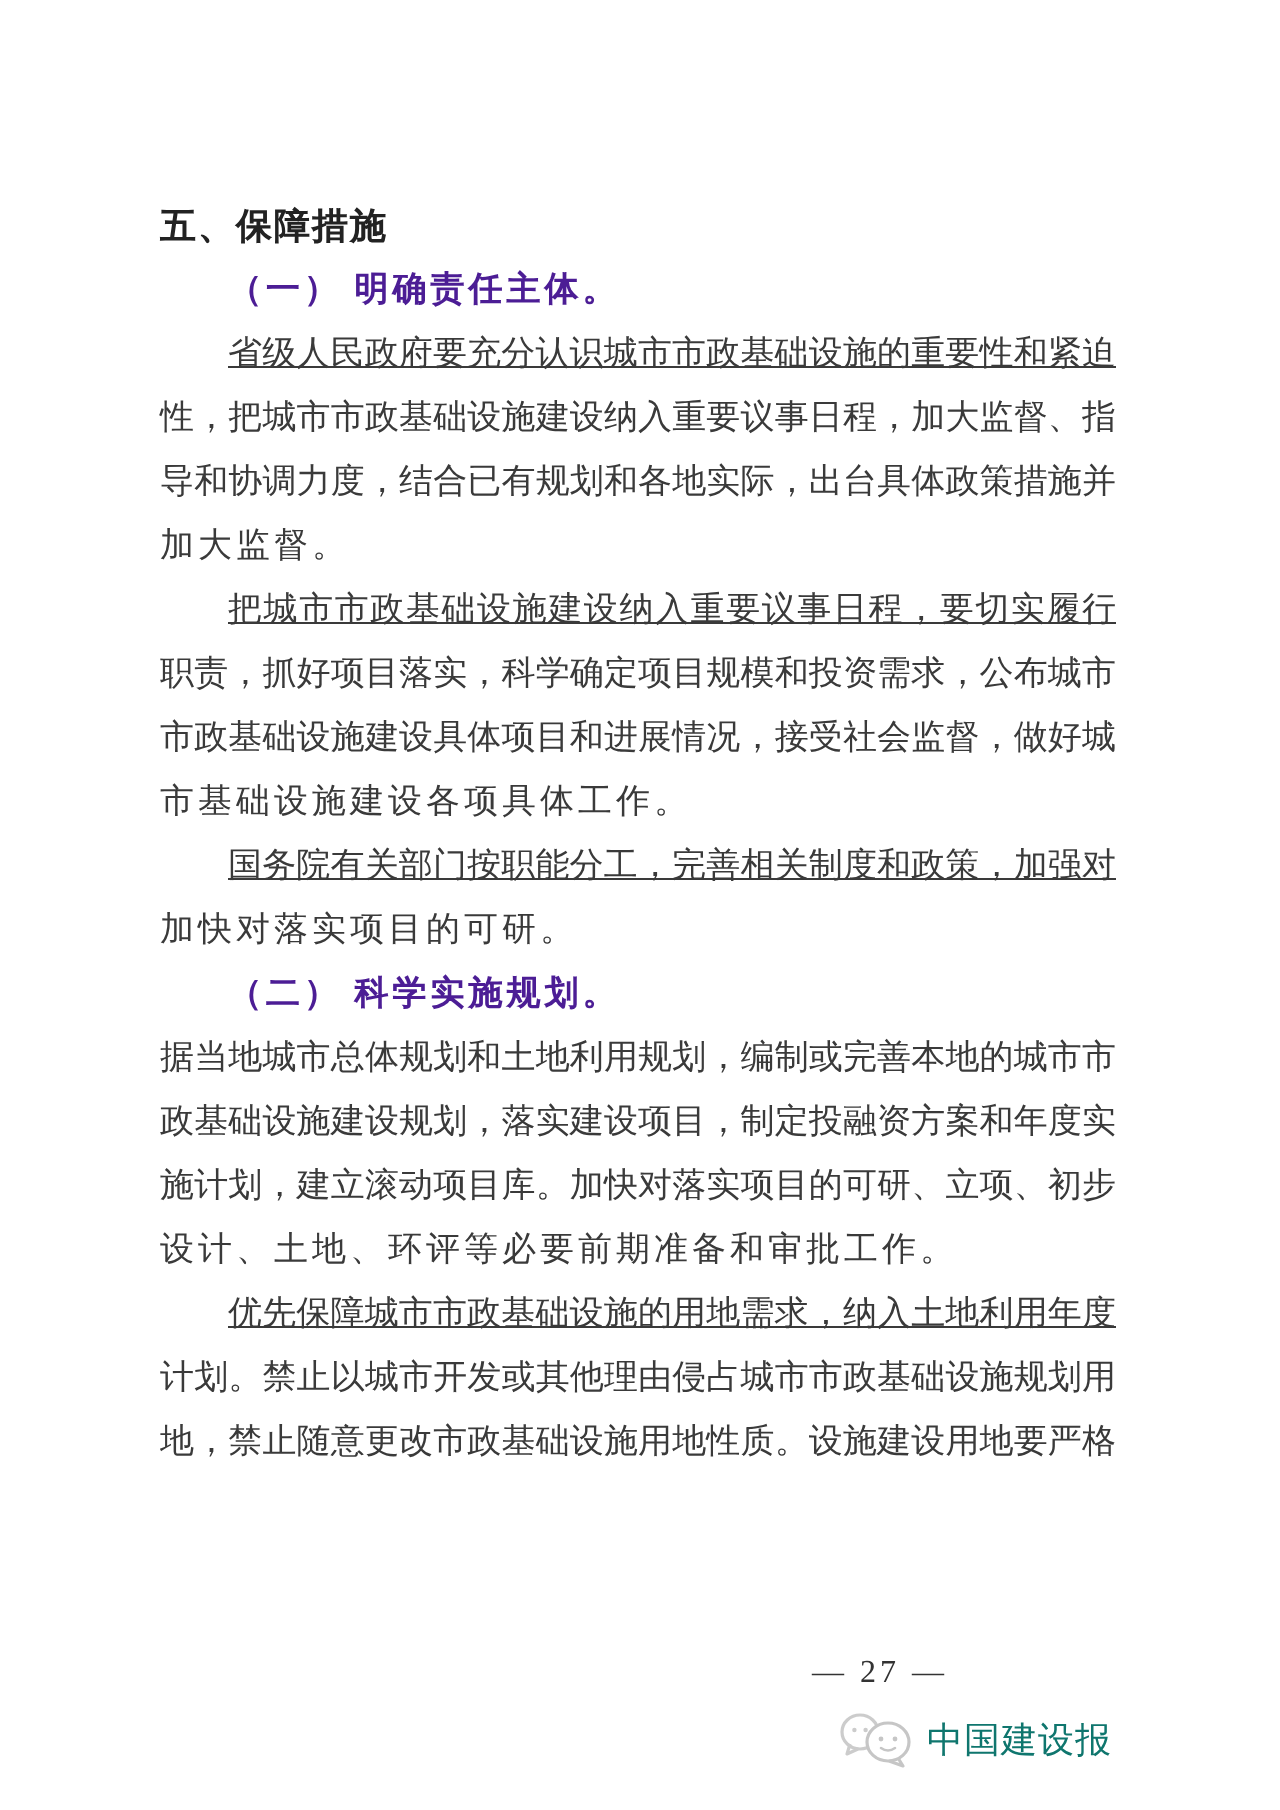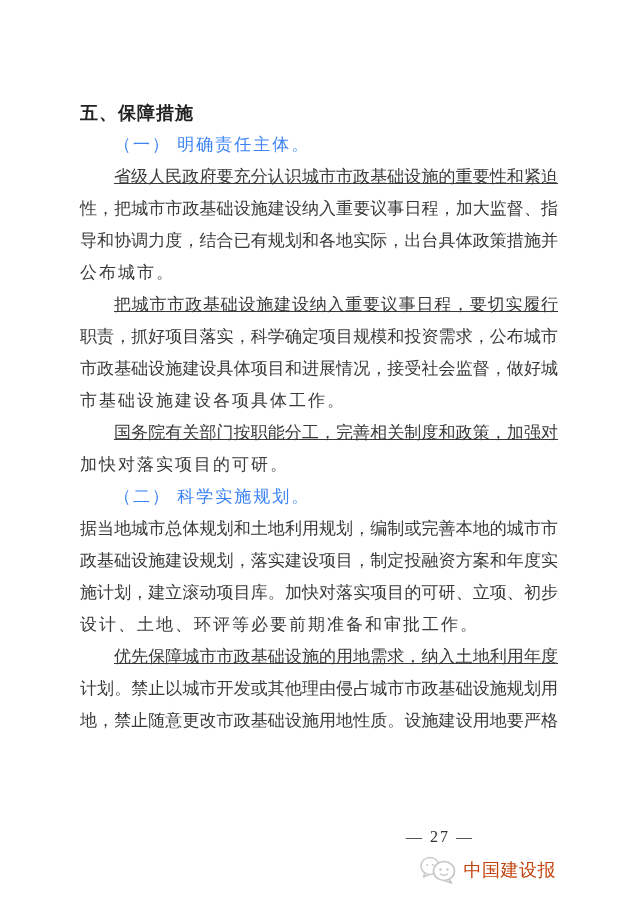--- a/index.html
+++ b/index.html
@@ -29,22 +29,22 @@
     word-break: break-all;
   }
   .heading {
     font-family: "Liberation Sans", "DejaVu Sans", sans-serif;
     font-size: 18px;
     font-weight: 700;
     color: #222222;
     letter-spacing: 1px;
   }
   .subheading {
-    font-weight: 400;
-    color: #3b82f6;
+    font-weight: 700;
+    color: #4c1d95;
     text-indent: 2em;
     letter-spacing: 2px;
   }
   .just {
     text-align: justify;
     text-align-last: justify;
     text-justify: inter-character;
   }
   .first {
     text-indent: 2em;
@@ -73,38 +73,38 @@
     color: #c3c3c3;
   }
   .watermark-logo {
     width: 36px;
     height: 28px;
     display: block;
   }
   .watermark-text {
     font-size: 18px;
     letter-spacing: 0.5px;
-    color: #c2410c;
+    color: #0f766e;
     font-family: "Liberation Sans", "DejaVu Sans", sans-serif;
   }
 </style>
 </head>
 <body>
 
 <div class="page">
   <div class="content">
 
     <div class="line heading">五、保障措施</div>
 
     <div class="line subheading">（一） 明确责任主体。</div>
 
     <div class="line just first">省级人民政府要充分认识城市市政基础设施的重要性和紧迫</div>
     <div class="line just">性，把城市市政基础设施建设纳入重要议事日程，加大监督、指</div>
     <div class="line just">导和协调力度，结合已有规划和各地实际，出台具体政策措施并</div>
-    <div class="line last">公布城市。</div>
+    <div class="line last">加大监督。</div>
 
     <div class="line just first">把城市市政基础设施建设纳入重要议事日程，要切实履行</div>
     <div class="line just">职责，抓好项目落实，科学确定项目规模和投资需求，公布城市</div>
     <div class="line just">市政基础设施建设具体项目和进展情况，接受社会监督，做好城</div>
     <div class="line last">市基础设施建设各项具体工作。</div>
 
     <div class="line just first">国务院有关部门按职能分工，完善相关制度和政策，加强对</div>
     <div class="line last">加快对落实项目的可研。</div>
 
     <div class="line subheading">（二） 科学实施规划。</div>

